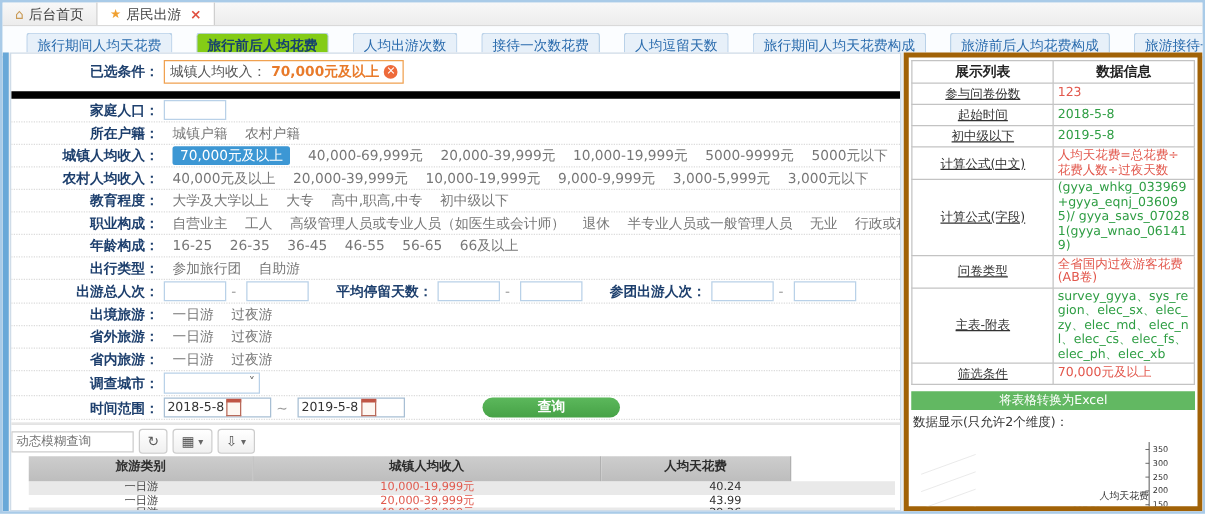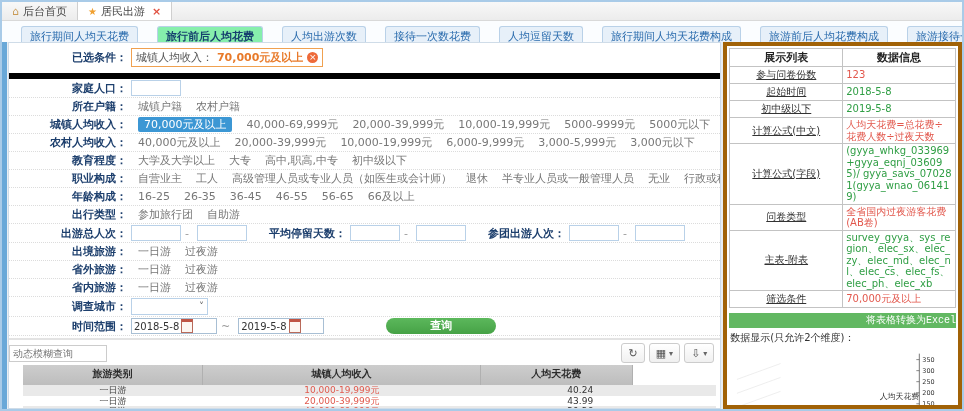--- a/index.html
+++ b/index.html
@@ -12,21 +12,21 @@
   .tabbar1{height:18px;background:linear-gradient(#f8f8f8,#ececec);border-bottom:1px solid #d9d9d9;display:flex;align-items:flex-end;}
   .tab1{padding:2px 10px 1px;font-size:11px;color:#444;display:flex;gap:4px;align-items:center;height:15px;}
   .tab1.active{background:#fff;border:1px solid #cfcfcf;border-bottom:none;}
   .tab1 .home-ic{color:#c99a55;font-size:11px;}
   .tab1 .star-ic{color:#f0a030;font-size:10px;}
   .tab1 .close-ic{color:#e05040;font-weight:bold;font-size:11px;margin-left:3px;cursor:pointer;}
   
   .tabbar2{height:21px;background:#fbfdff;border-bottom:1px solid #4a8fce;display:flex;gap:3px;padding:3px 3px 0 3px;align-items:flex-end;}
   .tab2{background:#e7f0f9;border:1px solid #b9d1e8;border-bottom:none;color:#2a6bad;font-size:11px;
         padding:2px 8px 1px;border-radius:3px 3px 0 0;white-space:nowrap;cursor:pointer;margin-left:16px;}
-  .tab2.active{background:#86efac;color:#16406e;font-weight:bold;}
+  .tab2.active{background:#84cc16;color:#16406e;font-weight:bold;}
   
   .content{position:absolute;top:40px;left:0;right:0;bottom:0;background:#e9eef3;display:flex;}
   .left-strip{width:5px;background:#69a8d8;}
   .left-panel{width:722px;background:#fff;border:1px solid #cfdce8;margin-left:1px;overflow:hidden;display:flex;flex-direction:column;}
   .right-panel{width:230px;margin-left:2px;background:#fff;border:4px solid #a16207;padding:2px 2px 0 2px;display:flex;flex-direction:column;overflow:hidden;}
   
   .cond-row{display:flex;align-items:center;padding:5px 0 6px;border-bottom:6px solid #000000;}
   .row-label{width:118px;text-align:right;color:#1d3f6d;font-weight:bold;font-size:11px;flex-shrink:0;white-space:nowrap;}
   .cond-tag{border:1px solid #f0a150;padding:1px 4px;font-size:11px;display:flex;gap:4px;align-items:center;margin-left:4px;background:#fff;}
   .cond-tag .pre{color:#555;}
@@ -43,21 +43,21 @@
   .inline-label{color:#1d3f6d;font-weight:bold;margin-left:22px;white-space:nowrap;}
   .sel-box{width:72px;height:15px;border:1px solid #b9d1e8;margin-left:4px;font-size:10px;color:#666;
            display:flex;align-items:center;justify-content:flex-end;padding-right:3px;background:#fff;cursor:pointer;}
   .date-box{width:80px;height:14px;border:1px solid #a8bfd4;margin-left:4px;font-size:10px;color:#333;
             display:flex;align-items:center;padding:0 2px;background:#fff;}
   .cal-ic{display:inline-block;width:10px;height:10px;border:1px solid #b86a5a;border-top:3px solid #c05545;margin-left:2px;cursor:pointer;background:#fdf7f2;}
   .query-btn{margin-left:62px;width:110px;height:16px;background:linear-gradient(#5cb85c,#46a246);color:#fff;
              border:none;border-radius:8px;font-size:11px;line-height:16px;text-align:center;cursor:pointer;font-weight:bold;}
   
   .gray-gap{height:7px;background:#f1f1f1;border-top:1px solid #e3e3e3;border-bottom:1px solid #e3e3e3;margin-top:2px;}
-  .toolbar{display:flex;justify-content:space-between;align-items:center;gap:4px;padding:3px 6px 2px 0;}
+  .toolbar{display:flex;justify-content:flex-start;align-items:center;gap:4px;padding:3px 6px 2px 0;}
   .search-input{width:90px;height:15px;border:1px solid #ccc;font-size:10px;padding:0 3px;color:#333;}
   .tool-btn{height:18px;border:1px solid #ccc;background:linear-gradient(#fff,#f0f0f0);border-radius:3px;
             font-size:11px;color:#555;display:flex;align-items:center;padding:0 6px;gap:3px;cursor:pointer;}
   .caret{font-size:8px;color:#666;}
   .dtable{margin:0 4px 0 14px;font-size:9px;}
   .dt-head{display:grid;grid-template-columns:26% 40% 22% 12%;}
   .dt-head .hc{background:linear-gradient(#cdcdcd,#bdbdbd);color:#2b2b2b;font-weight:bold;font-size:10px;
                height:20px;line-height:17px;text-align:center;border-right:1px solid #b0b0b0;}
   .dt-head .hc.empty{background:transparent;border-right:none;}
   .dt-row{display:grid;grid-template-columns:26% 40% 22% 12%;height:10.6px;line-height:10.6px;}
@@ -67,22 +67,22 @@
   .dt-row .c2{text-align:center;color:#e05a4e;}
   .dt-row .c3{text-align:right;color:#333;padding-right:40px;}
   
   .info-table{width:100%;border-collapse:collapse;font-size:10px;table-layout:fixed;}
   .info-table td,.info-table th{border:1px solid #c3c3c3;padding:1px 3px;vertical-align:middle;}
   .info-table th{font-size:11px;color:#222;height:15px;background:#fff;}
   .info-table .lab{width:66px;text-align:center;color:#333;text-decoration:underline;}
   .info-table .val{word-break:break-all;line-height:1.15;}
   .v-red{color:#e2574c;}
   .v-green{color:#2f9e44;}
-  .excel-btn{margin-top:5px;height:15px;background:#62b862;color:#fff;font-size:10px;text-align:right;
-             line-height:15px;cursor:pointer;font-family:Liberation Mono, monospace;}
+  .excel-btn{margin-top:5px;height:15px;background:#62b862;color:#fff;font-size:10px;text-align:center;
+             line-height:15px;cursor:pointer;}
   .dims-label{font-size:10px;color:#333;margin:3px 0 0 1px;}
   .chart-wrap{margin-top:auto;}
 </style>
 </head>
 <body>
 
 <div class="tabbar1">
     <div class="tab1">
       <span class="home-ic">⌂</span>
       <span>后台首页</span>
@@ -139,21 +139,21 @@
             <span class="opt">5000-9999元</span>
             <span class="opt">5000元以下</span>
           </span>
         </div>
         <div class="frow">
           <span class="row-label">农村人均收入：</span>
           <span class="opts">
             <span class="opt">40,000元及以上</span>
             <span class="opt">20,000-39,999元</span>
             <span class="opt">10,000-19,999元</span>
-            <span class="opt">6,000-9,999元</span>
+            <span class="opt">9,000-9,999元</span>
             <span class="opt">3,000-5,999元</span>
             <span class="opt">3,000元以下</span>
           </span>
         </div>
         <div class="frow">
           <span class="row-label">教育程度：</span>
           <span class="opts">
             <span class="opt">大学及大学以上</span>
             <span class="opt">大专</span>
             <span class="opt">高中,职高,中专</span>

